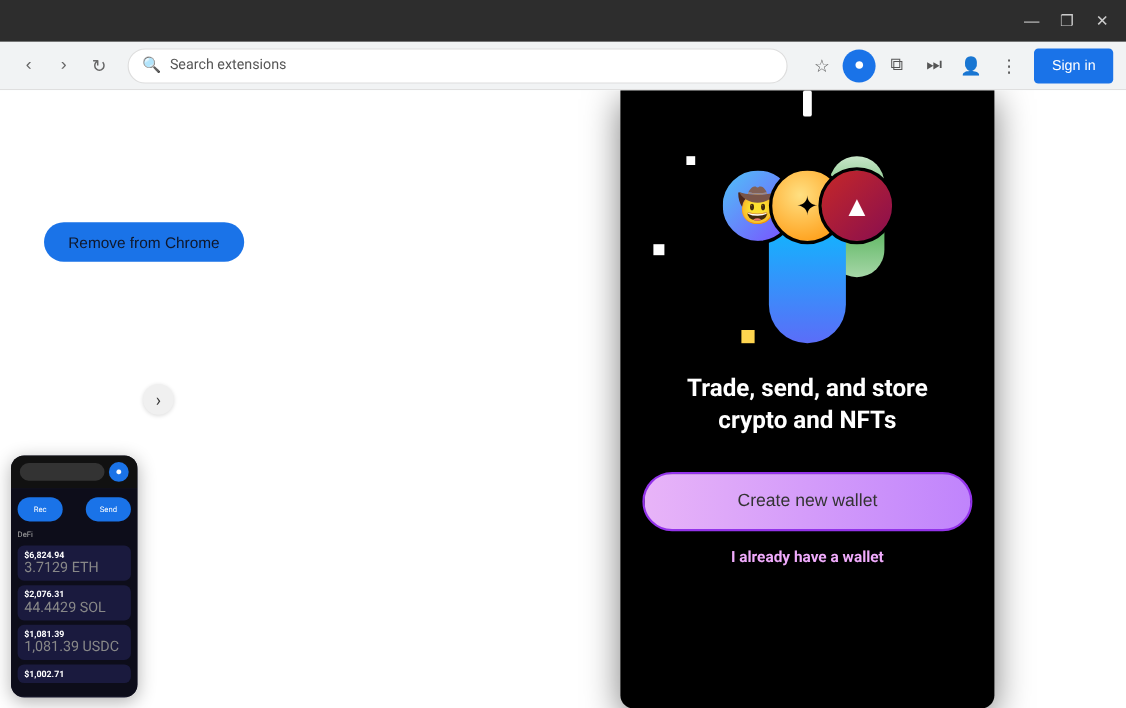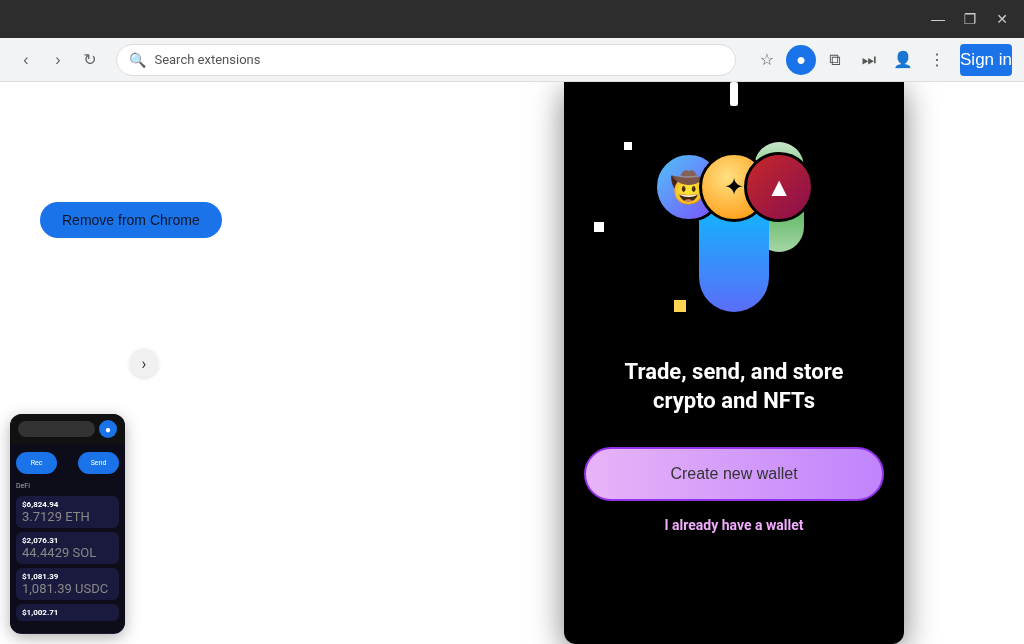--- a/index.html
+++ b/index.html
@@ -96,26 +96,26 @@
       color: #555;
       font-size: 16px;
       position: relative;
     }
     .toolbar-btn.active {
       background: #1a73e8;
       color: #fff;
     }
     .sign-in-btn {
       height: 32px;
-      padding: 0 0;
+      padding: 0 16px;
       background: #1a73e8;
       color: #fff;
       border: none;
       border-radius: 4px;
-      font-size: 17px;
+      font-size: 13px;
       font-weight: 500;
       cursor: pointer;
       white-space: nowrap;
     }
 
     
     .page-content {
       position: relative;
       width: 100%;
       height: calc(644px - 38px - 44px);
@@ -335,21 +335,21 @@
       left: 40px;
       bottom: 10px;
     }
 
     .phantom-title {
       color: #fff;
       font-size: 22px;
       font-weight: 700;
       text-align: center;
       padding: 0 30px;
-      margin-top: 36px;
+      margin-top: 18px;
       line-height: 1.3;
     }
 
     .create-wallet-btn {
       width: calc(100% - 40px);
       height: 54px;
       margin: 32px 20px 0;
       background: linear-gradient(90deg, #e8b4f8, #c084fc);
       border: 2px solid #9333ea;
       border-radius: 27px;

